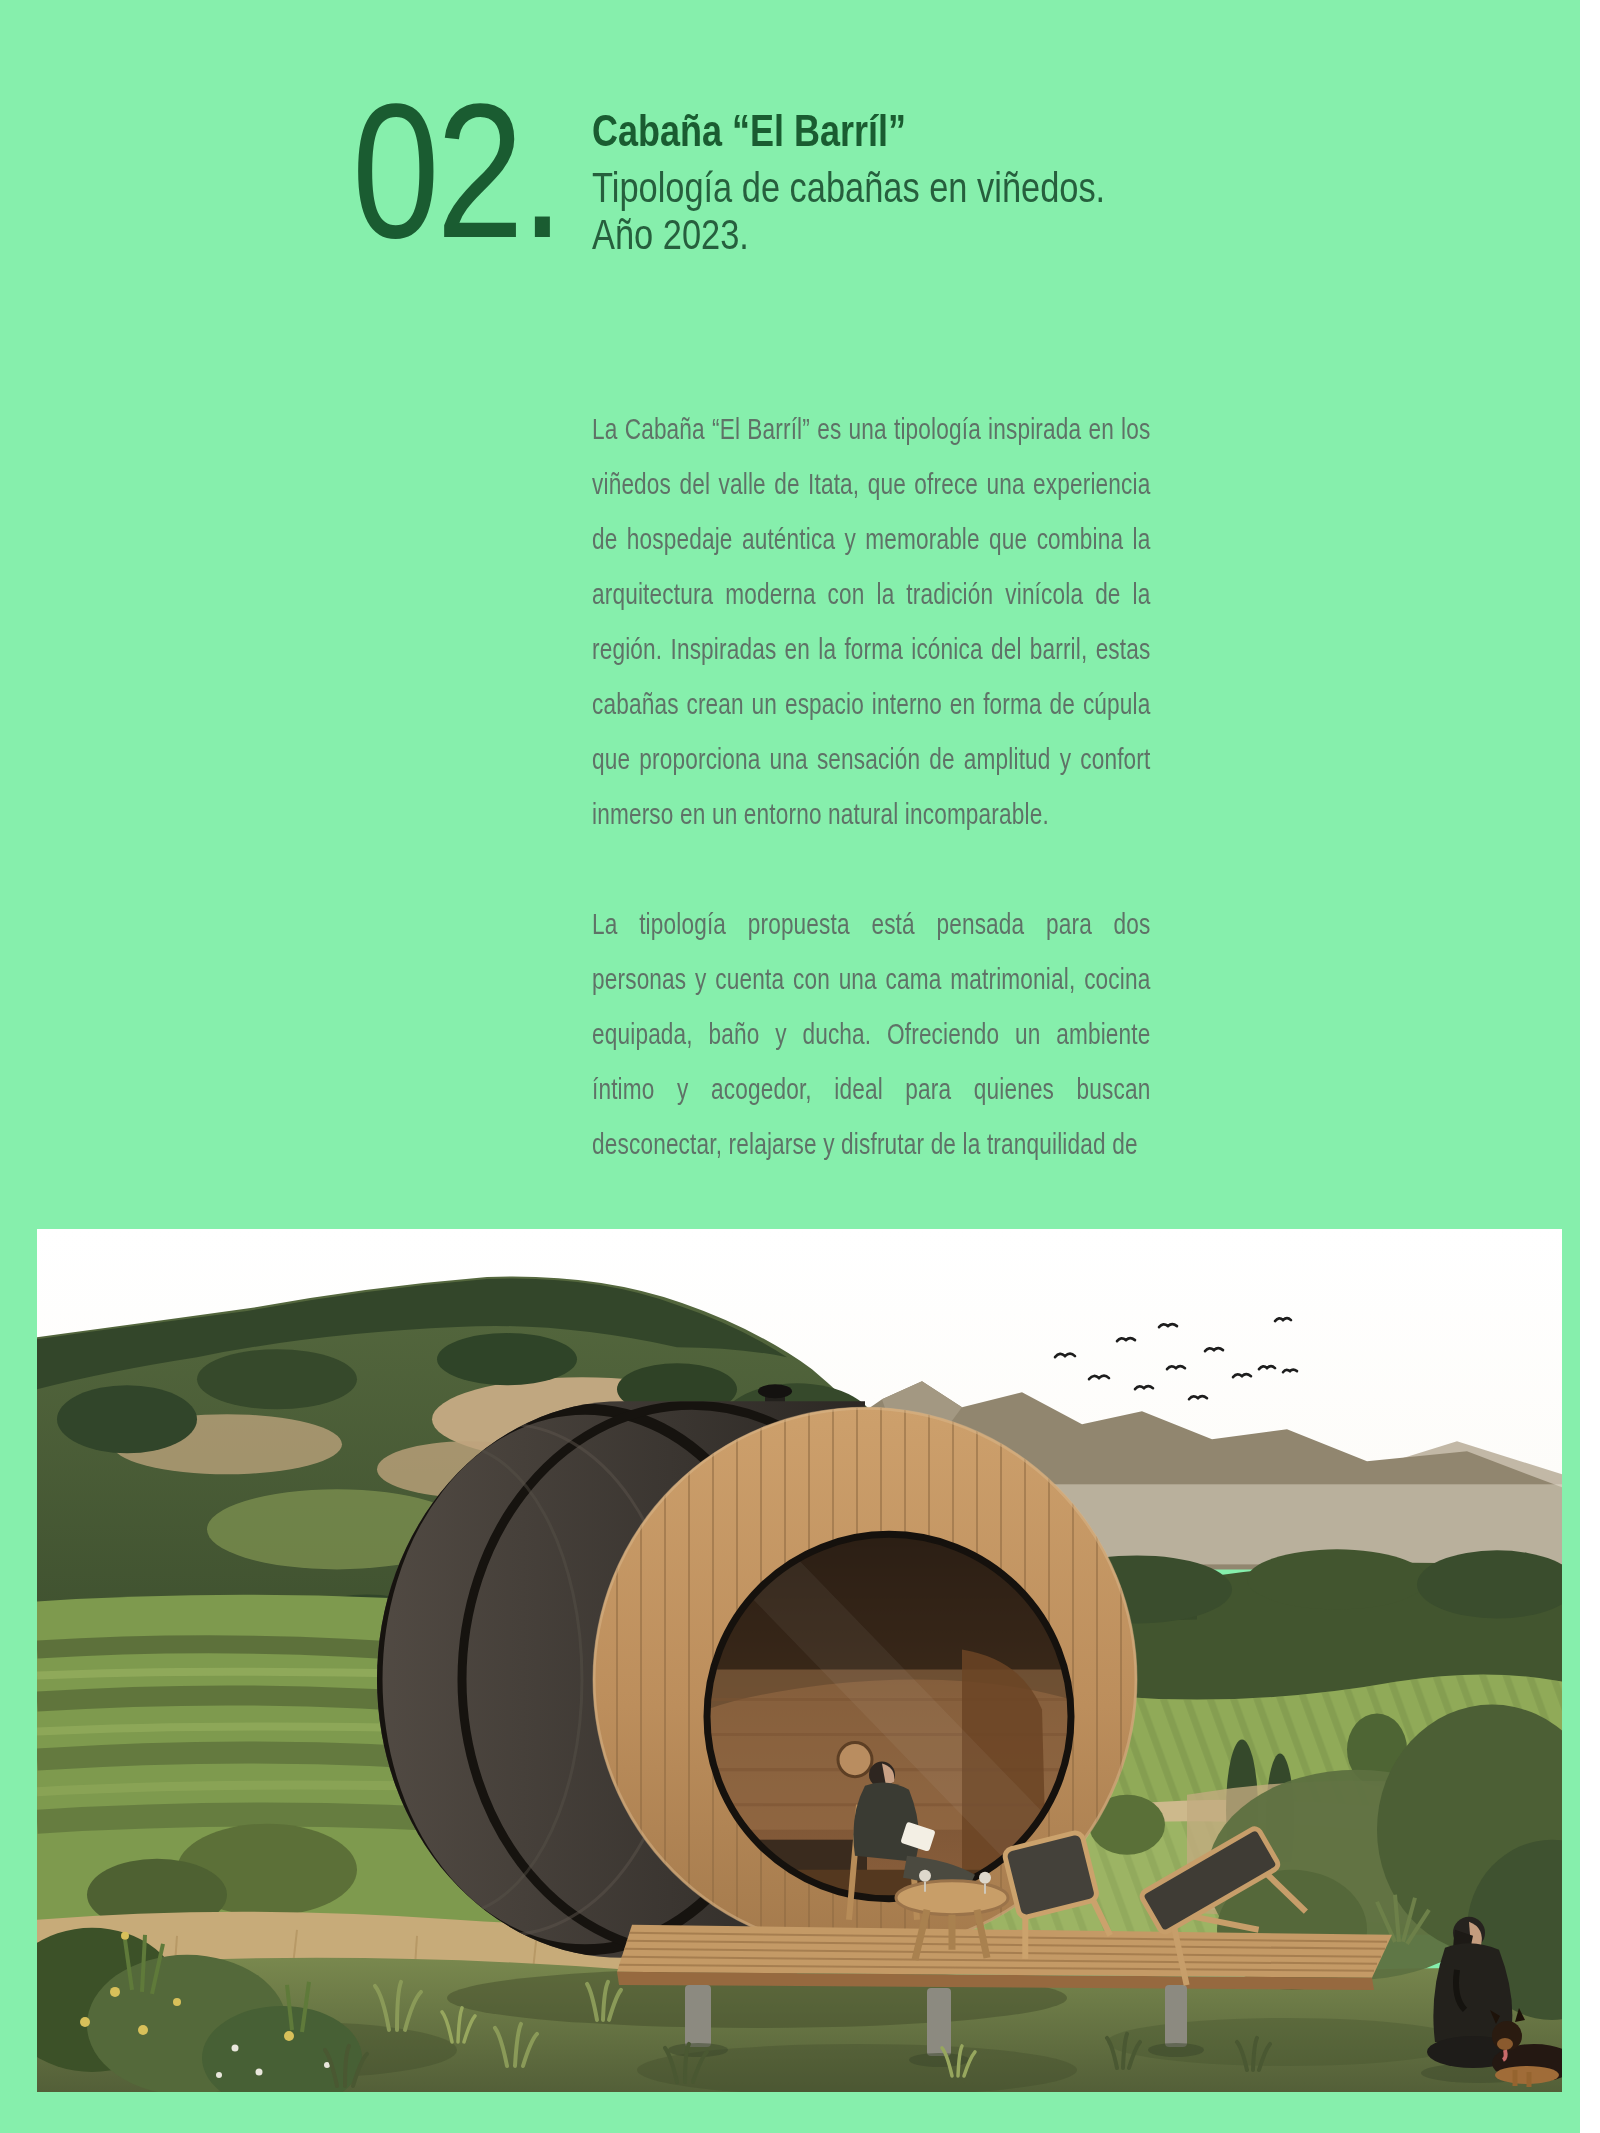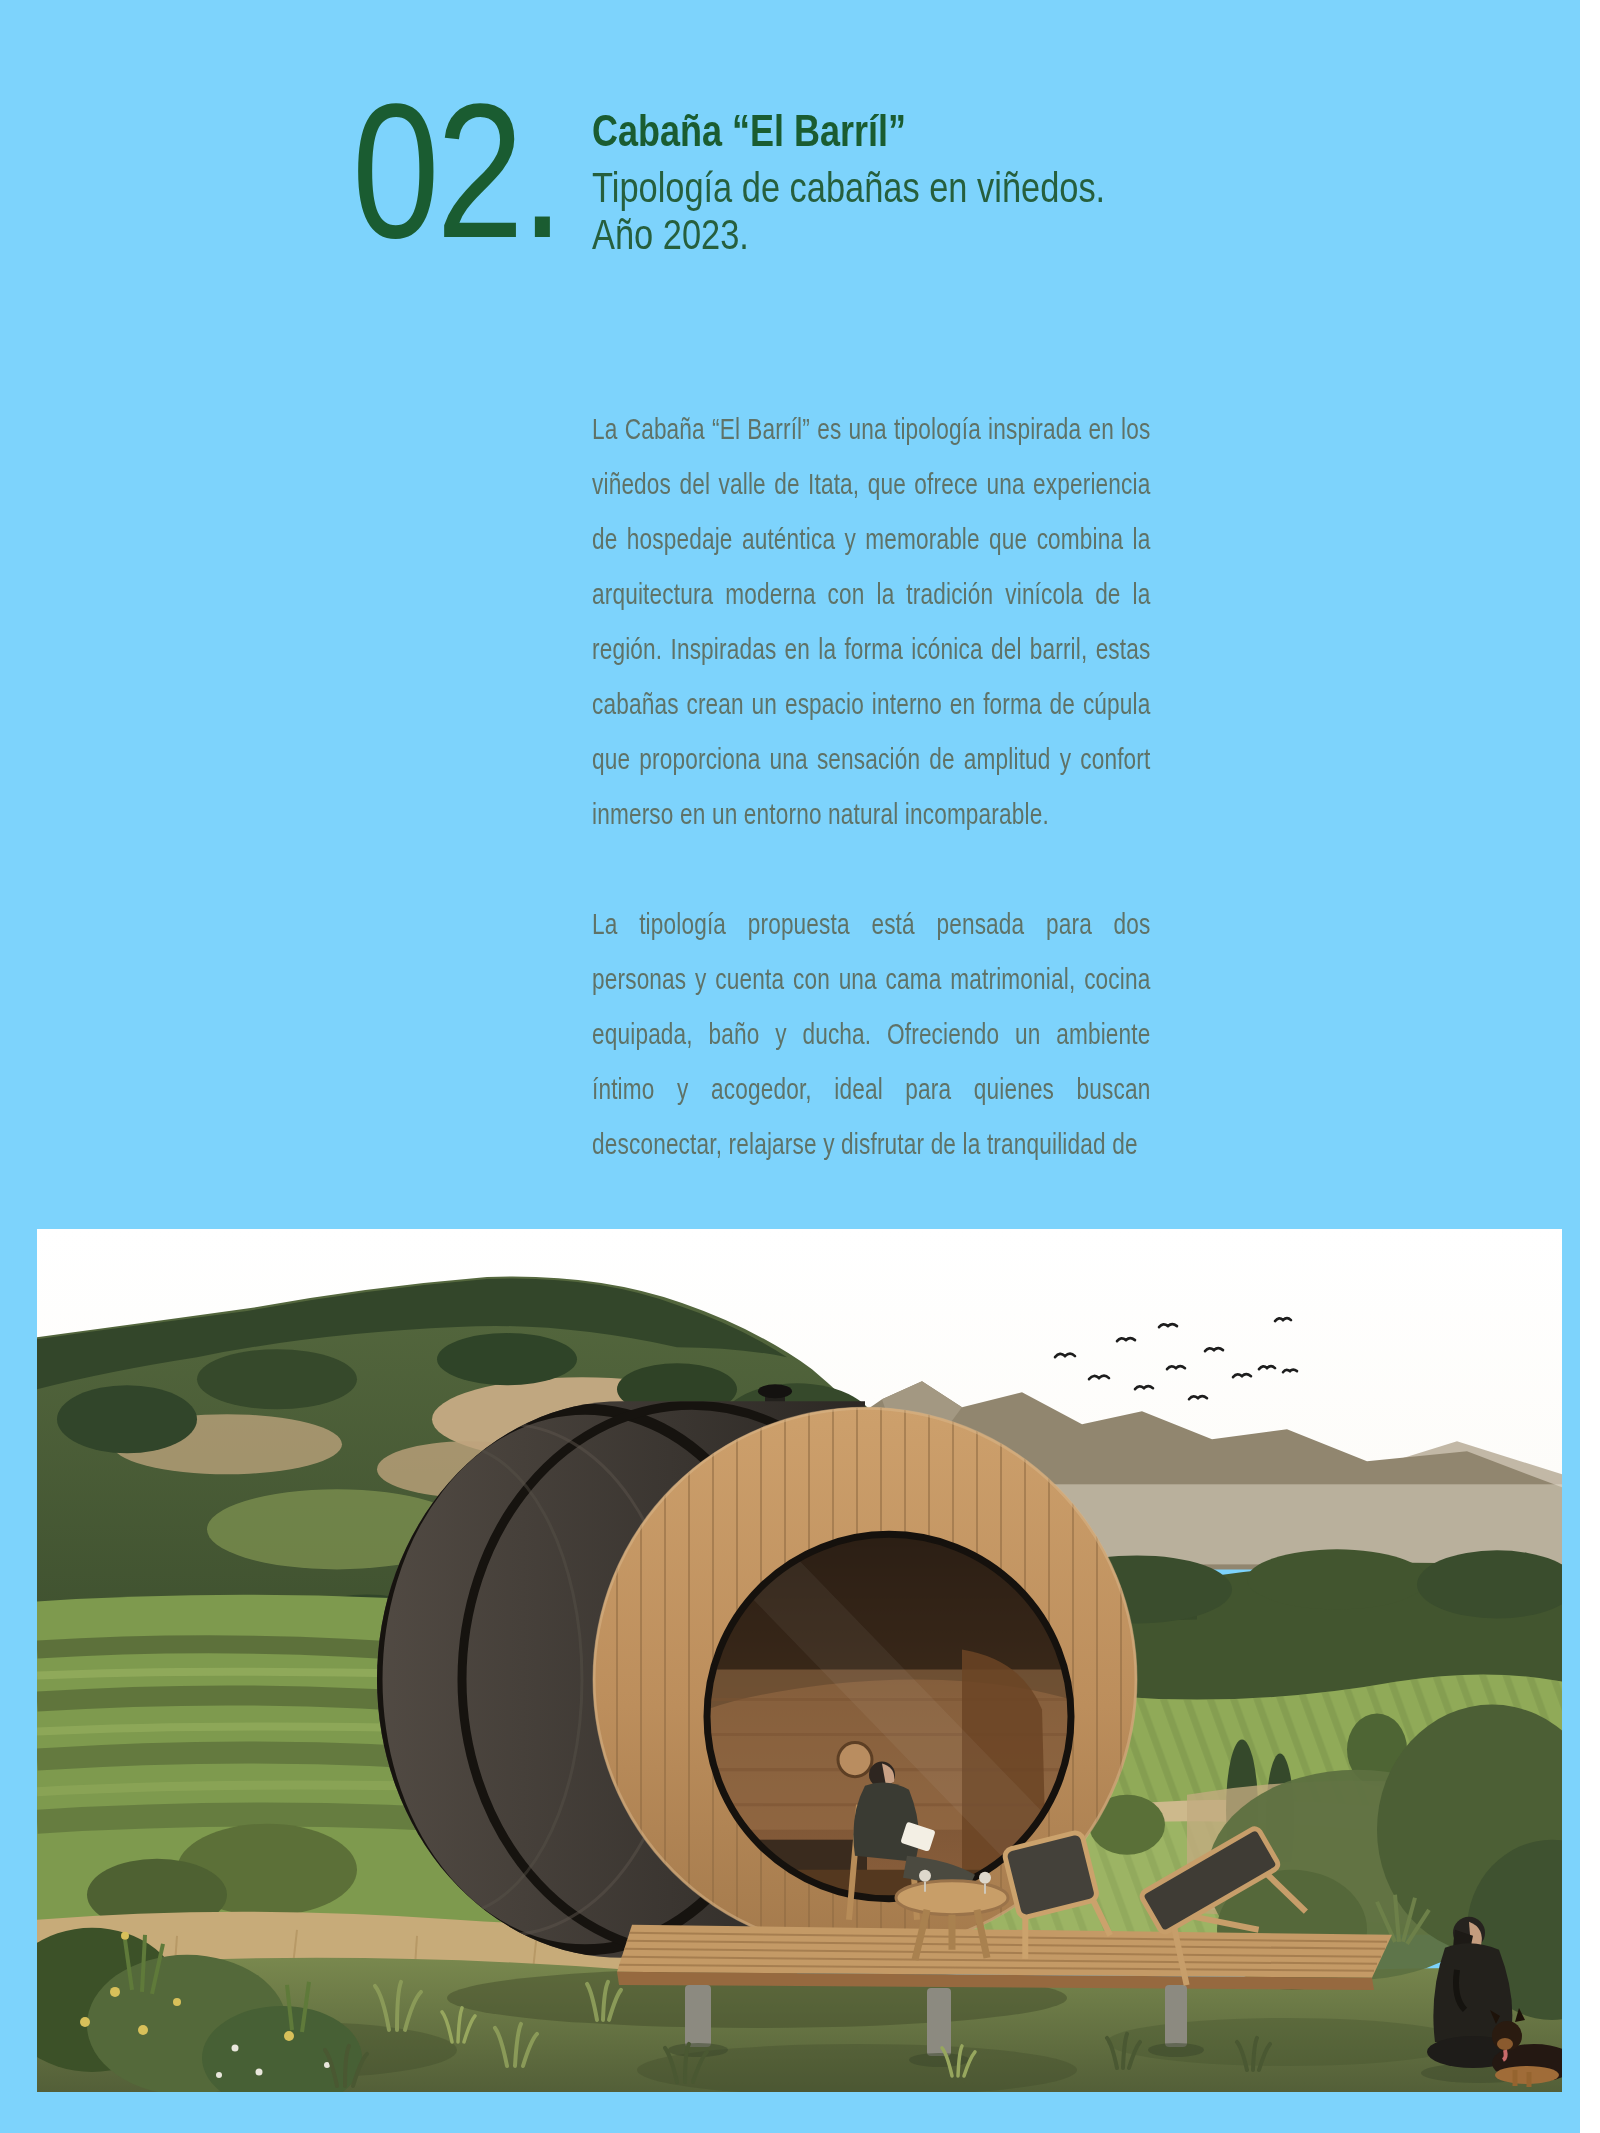--- a/index.html
+++ b/index.html
@@ -1,16 +1,16 @@
 <!DOCTYPE html>
 <html><head>
 <meta charset="utf-8">
 <style>
   html,body{margin:0;padding:0;background:#ffffff;}
-  .page{position:relative;width:1580px;height:2133px;background:#7dd3fc;overflow:hidden;
+  .page{position:relative;width:1580px;height:2133px;background:#86efac;overflow:hidden;
         font-family:"Liberation Sans", sans-serif;}
   .section-number{position:absolute;left:352px;top:75px;font-size:192px;line-height:1;
         font-weight:400;color:#1a5c31;letter-spacing:-4px;
         transform:scaleX(0.82);transform-origin:left top;}
   .title-block{position:absolute;left:592px;top:106px;transform:scaleX(0.80);transform-origin:left top;white-space:nowrap;}
   .title-block h1{margin:0 0 8px 0;font-size:45px;line-height:1.1;font-weight:700;color:#1a5c31;letter-spacing:0;}
   .title-block p{margin:0;font-size:43px;line-height:47px;font-weight:400;color:#265f3d;}
   .body-copy{position:absolute;left:592px;top:402px;width:716px;
         transform:scaleX(0.78);transform-origin:left top;}
   .body-copy p{margin:0 0 55px 0;font-size:29px;line-height:55px;color:#5f7267;

